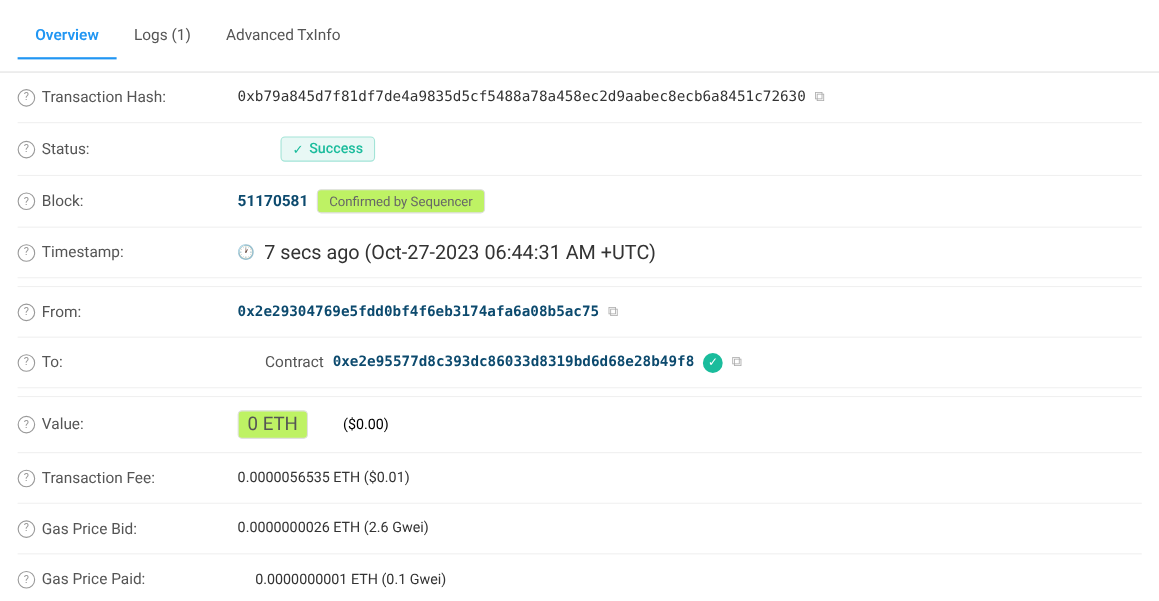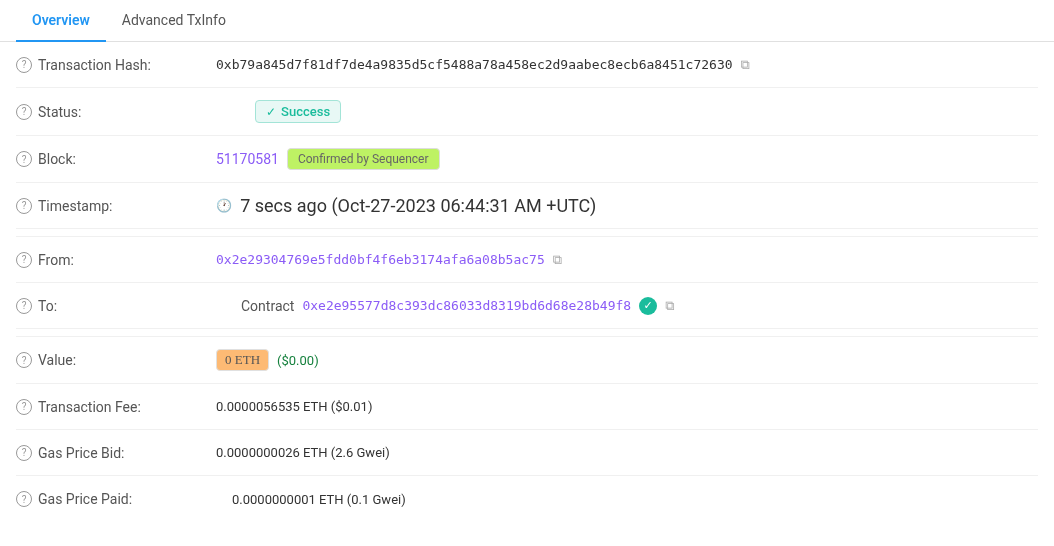--- a/index.html
+++ b/index.html
@@ -7,21 +7,21 @@
       font-family: -apple-system, BlinkMacSystemFont, 'Segoe UI', Roboto, sans-serif;
       font-size: 14px;
       color: #333;
       background: #fff;
       width: 1054px;
     }
 
     .tabs {
       display: flex;
       border-bottom: 1px solid #e0e0e0;
-      padding: 0 16px;
+      padding: 12px 16px;
     }
     .tab {
       padding: 12px 16px;
       cursor: pointer;
       font-size: 14px;
       color: #555;
       border-bottom: 2px solid transparent;
       margin-bottom: -1px;
     }
     .tab.active {
@@ -101,44 +101,44 @@
       align-items: center;
       background-color: #bef264;
       color: #666;
       border: 1px solid #ddd;
       border-radius: 4px;
       padding: 3px 10px;
       font-size: 12px;
     }
 
     .link {
-      color: #8b5cf6;
+      color: #0c4a6e;
       text-decoration: none;
       cursor: pointer;
+      font-weight: bold;
     }
 
     .copy-icon {
       display: inline-flex;
       align-items: center;
       justify-content: center;
       cursor: pointer;
       color: #aaa;
       font-size: 13px;
     }
 
     .value-badge {
       display: inline-flex;
       align-items: center;
-      background-color: #fdba74;
+      background-color: #bef264;
       border: 1px solid #e0e0e0;
       border-radius: 4px;
       padding: 2px 8px;
-      font-size: 13px;
+      font-size: 17px;
       color: #555;
-      font-family: Liberation Serif, serif;
     }
 
     .clock-icon {
       font-size: 13px;
       color: #777;
     }
 
     .verified-icon {
       display: inline-flex;
       align-items: center;
@@ -154,20 +154,21 @@
     .section-gap {
       height: 8px;
       border-bottom: 1px solid #f0f0f0;
     }
   </style>
 </head>
 <body>
 
 <div class="tabs">
   <div class="tab active">Overview</div>
+  <div class="tab">Logs (1)</div>
   <div class="tab">Advanced TxInfo</div>
 </div>
 
 <div class="content">
 
   <div class="row">
     <div class="label-col">
       <span class="help-icon">?</span>
       <span>Transaction Hash:</span>
     </div>
@@ -237,21 +238,21 @@
 
   <div class="section-gap"></div>
 
   <div class="row">
     <div class="label-col">
       <span class="help-icon">?</span>
       <span>Value:</span>
     </div>
     <div class="value-col">
       <span class="value-badge">0 ETH</span>
-      <span style="color: #15803d; font-size: 13px;">($0.00)</span>
+      <span style="color: #000000; font-size: 13px; margin-left: 24px;">($0.00)</span>
     </div>
   </div>
 
   <div class="row">
     <div class="label-col">
       <span class="help-icon">?</span>
       <span>Transaction Fee:</span>
     </div>
     <div class="value-col">
       <span style="font-size: 13px;">0.0000056535 ETH ($0.01)</span>

